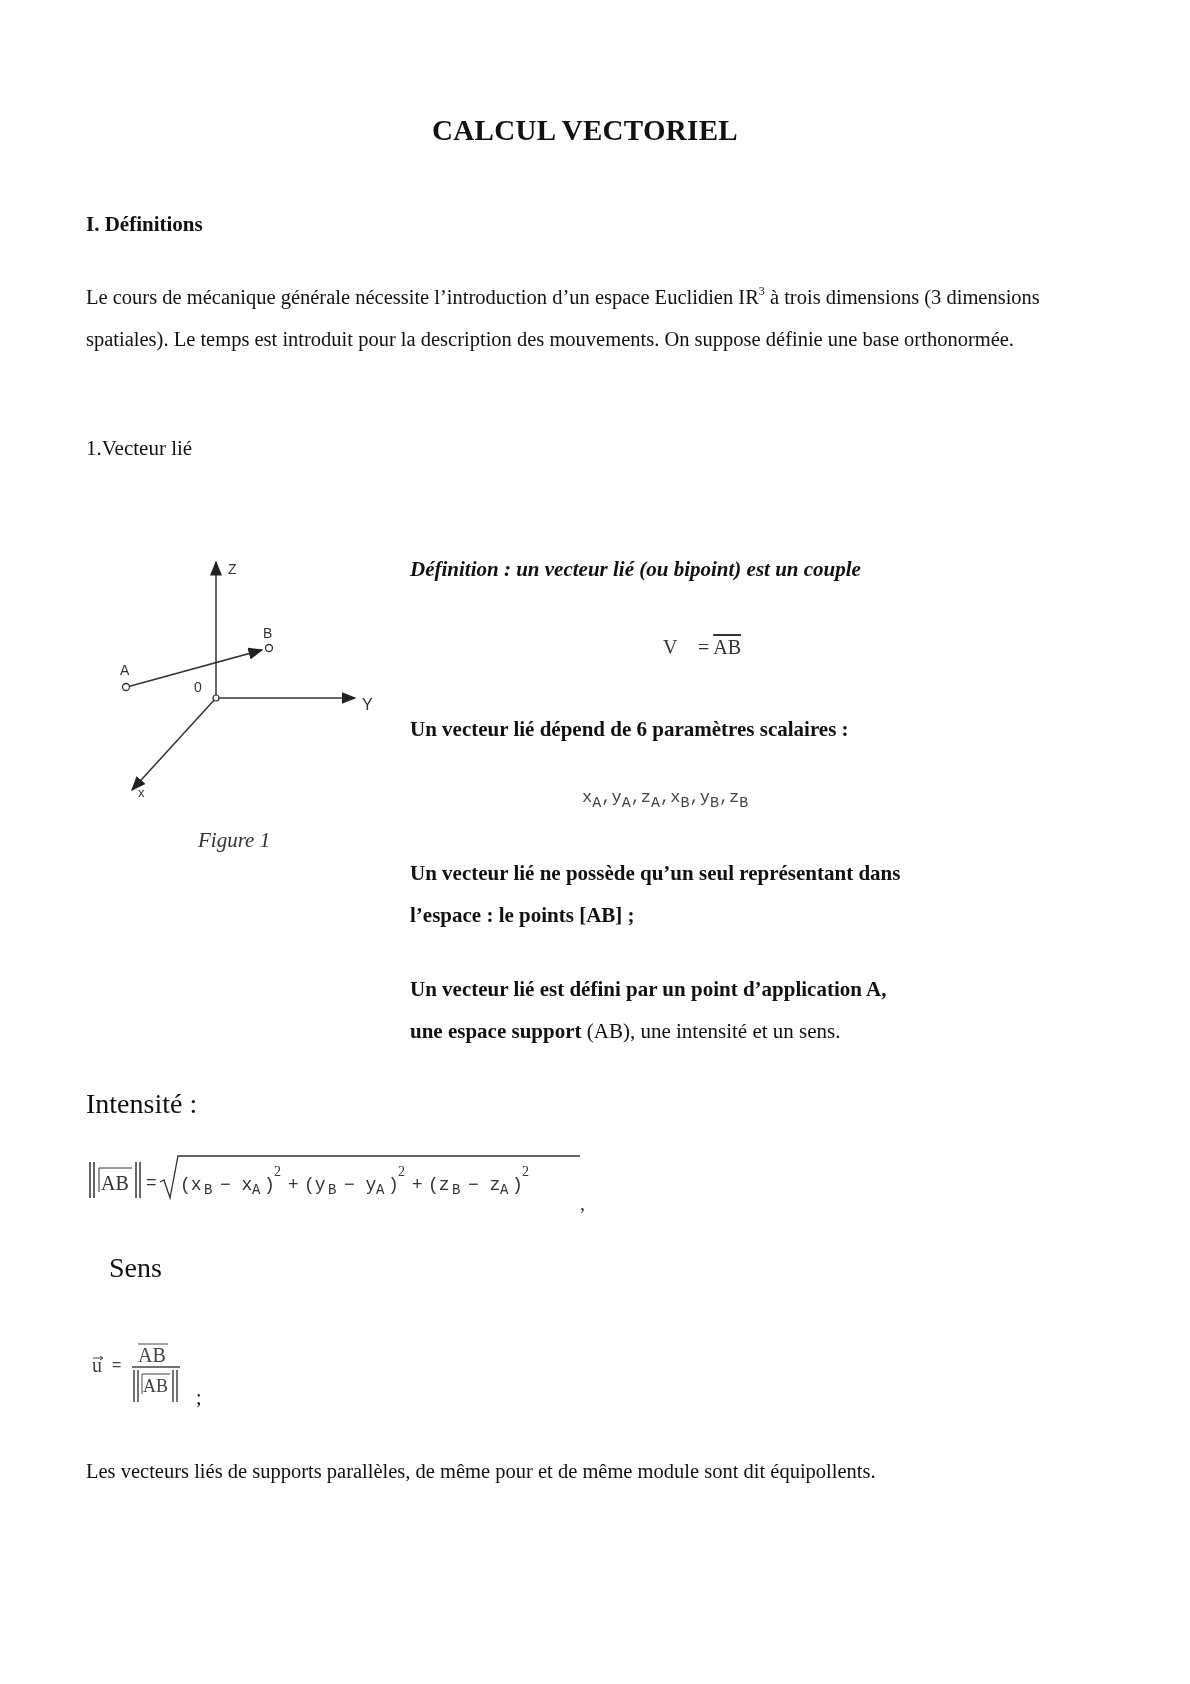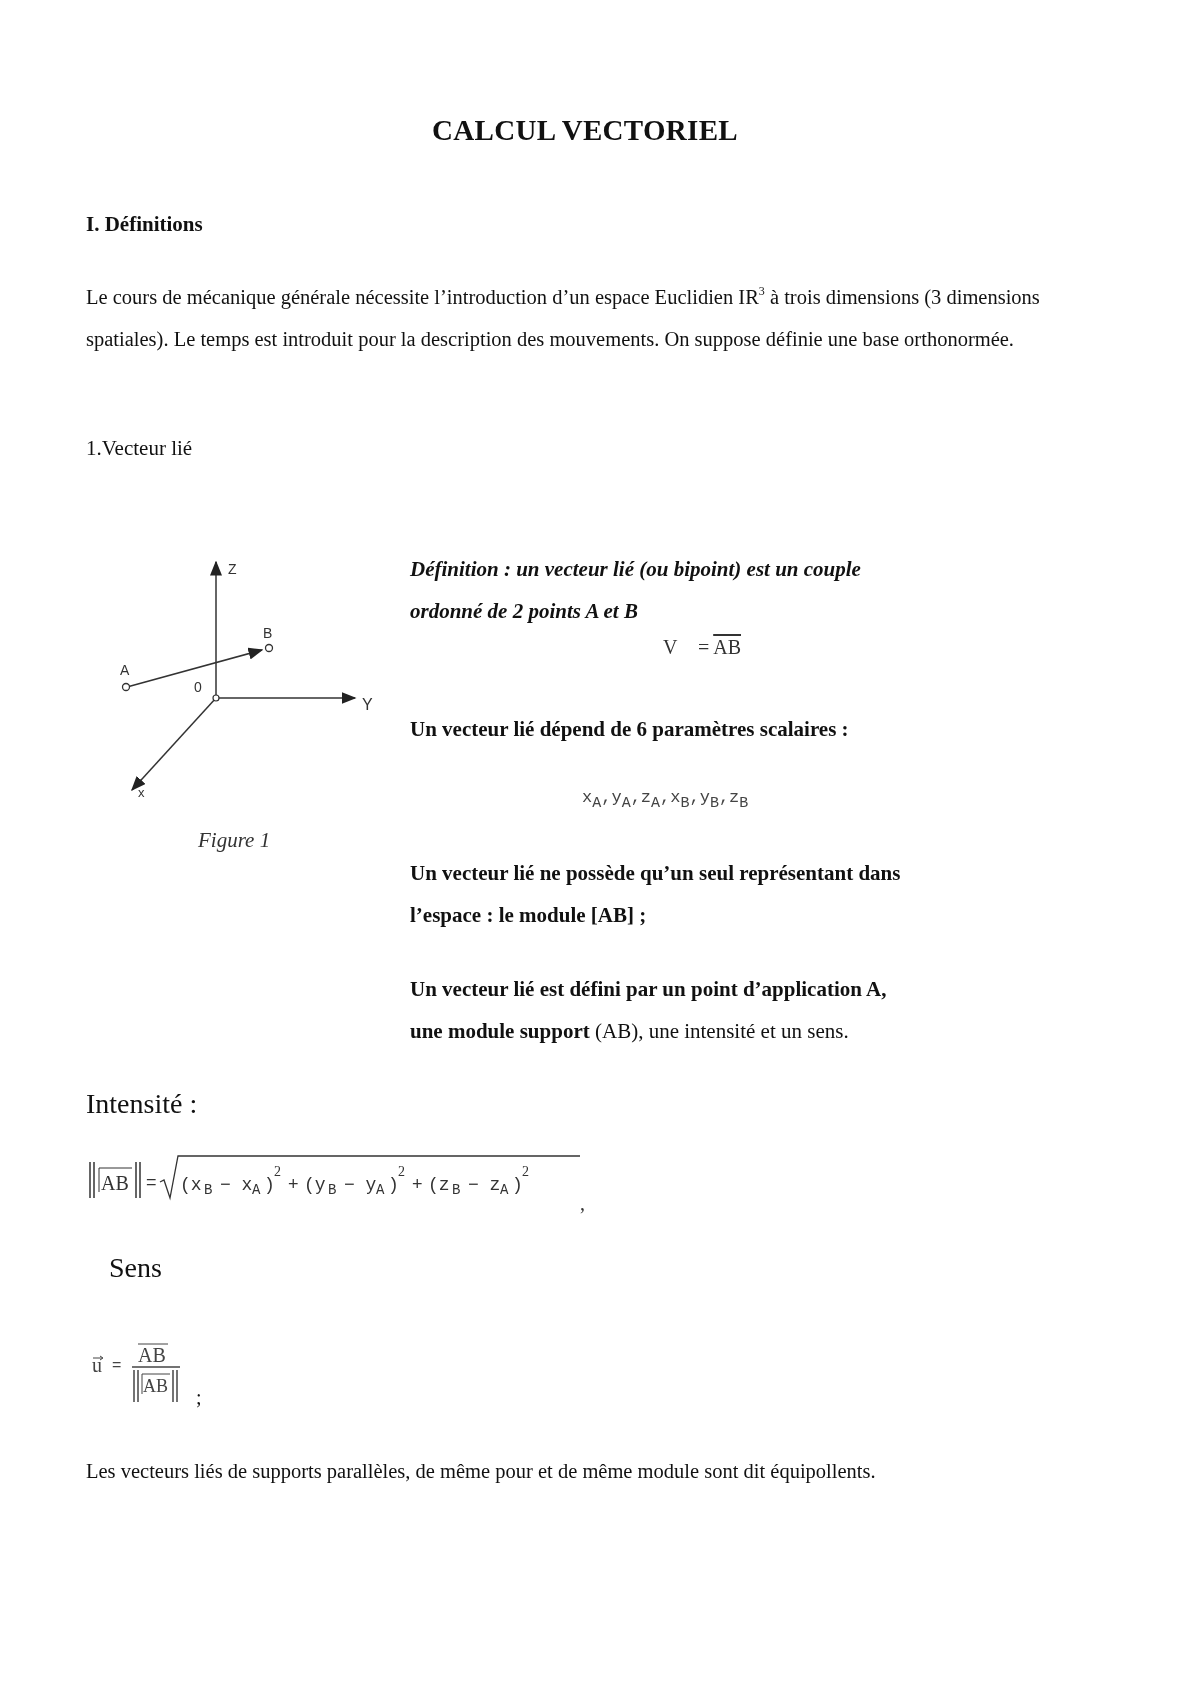--- a/index.html
+++ b/index.html
@@ -62,40 +62,39 @@
     <circle cx="16" cy="137" r="3.5" fill="#fff" stroke="#333" stroke-width="1.3"></circle>
     <circle cx="159" cy="98" r="3.5" fill="#fff" stroke="#333" stroke-width="1.3"></circle>
     <text x="10" y="125" font-family="Liberation Sans, sans-serif" font-size="14" fill="#333">A</text>
     <text x="153" y="88" font-family="Liberation Sans, sans-serif" font-size="14" fill="#333">B</text>
   </svg>
 </div>
 <div class="abs fig-caption">Figure 1</div>
 
 <div class="abs def">
   <div>Définition : un vecteur lié (ou bipoint) est un couple</div>
-  <div>ordonné de 2 points A et B</div>
 </div>
 <div class="abs formula-v">
   <span>V⃗</span><span> = </span><span class="overline">AB</span>
 </div>
 
 <div class="abs bold-line" style="top:708px;">Un vecteur lié dépend de 6 paramètres scalaires :</div>
 
 <div class="abs params">
   <span>x</span><sub>A</sub>,<span>y</span><sub>A</sub>,<span>z</span><sub>A</sub>,<span>x</span><sub>B</sub>,<span>y</span><sub>B</sub>,<span>z</span><sub>B</sub>
 </div>
 
 <div class="abs bold-line" style="top:852px;">
   <div>Un vecteur lié ne possède qu’un seul représentant dans</div>
-  <div>l’espace : le module [AB] ;</div>
+  <div>l’espace : le points [AB] ;</div>
 </div>
 
 <div class="abs bold-line" style="top:968px;">
   <div>Un vecteur lié est défini par un point d’application A,</div>
-  <div><span>une module support</span><span class="normal"> (AB), une intensité et un sens.</span></div>
+  <div><span>une espace support</span><span class="normal"> (AB), une intensité et un sens.</span></div>
 </div>
 
 <div class="abs label" style="top:1088px;">Intensité :</div>
 
 <div class="abs eq-norm">
   <svg width="500" height="60" viewBox="0 0 500 60">
 
     <line x1="2" y1="10" x2="2" y2="46" stroke="#333" stroke-width="1.5"></line>
     <line x1="6" y1="10" x2="6" y2="46" stroke="#333" stroke-width="1.5"></line>
     <line x1="11" y1="16" x2="11" y2="40" stroke="#333" stroke-width="1"></line>

